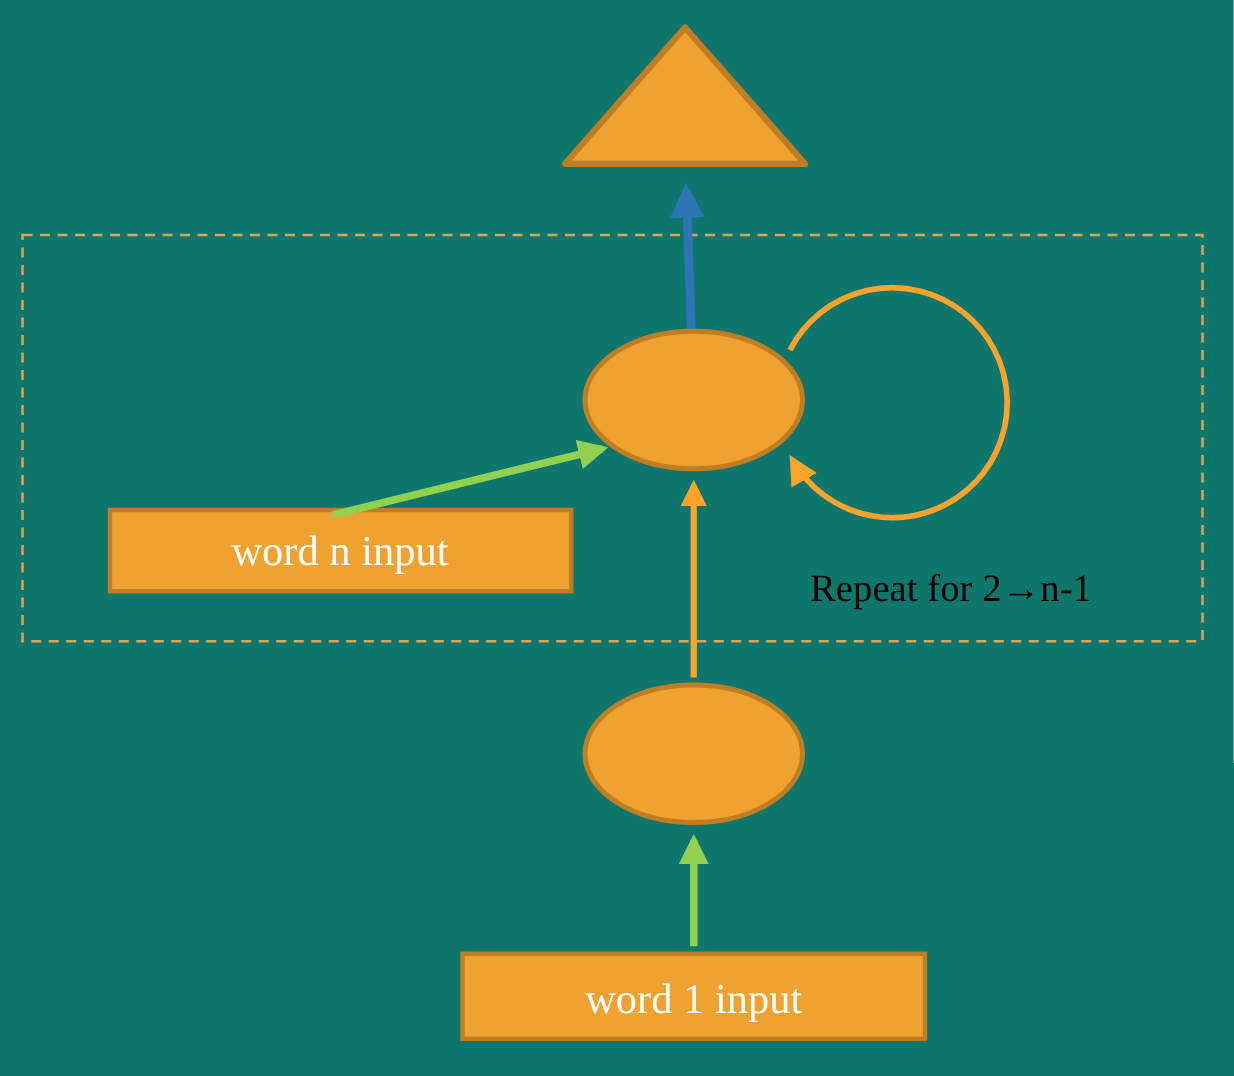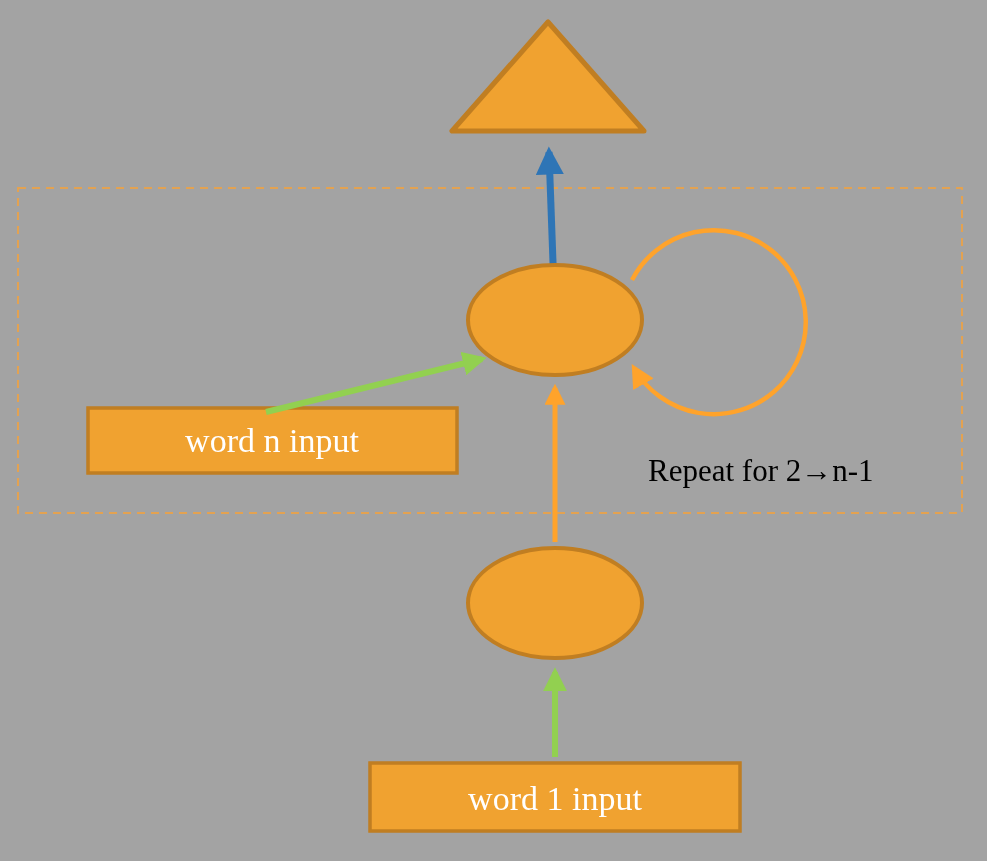--- a/index.html
+++ b/index.html
@@ -5,21 +5,21 @@
   html, body {
     margin: 0;
     padding: 0;
     background: #ffffff;
     font-family: "Liberation Serif", serif;
   }
   .canvas {
     position: relative;
     width: 987px;
     height: 861px;
-    background: #a3a3a3;
+    background: #0f766e;
     overflow: hidden;
   }
   .canvas svg {
     display: block;
     width: 987px;
     height: 861px;
   }
   .box-label {
     font-family: "Liberation Serif", serif;
     font-size: 34px;

